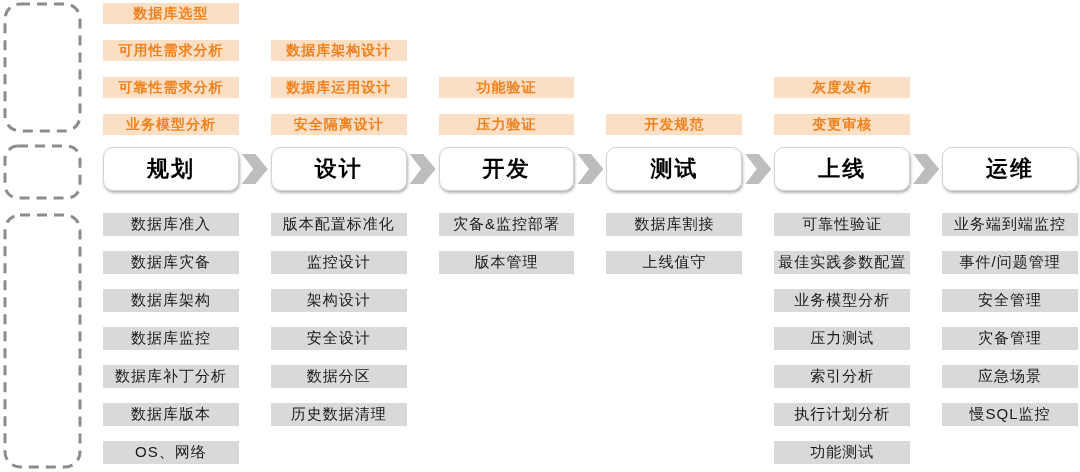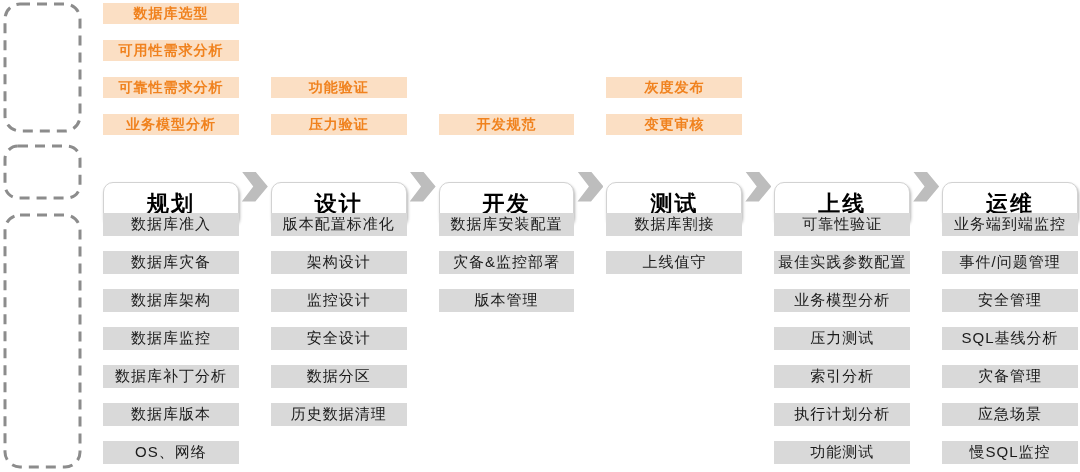--- a/index.html
+++ b/index.html
@@ -30,21 +30,21 @@
   .top-cell{display:flex;flex-direction:column;justify-content:flex-end;gap:16px;}
   .chip-orange{height:21px;background:var(--orange-bg);color:var(--orange-text);
     font-size:14px;font-weight:700;display:flex;align-items:center;justify-content:center;
     white-space:nowrap;letter-spacing:1px;}
 
   .stage-row{top:147px;height:44px;}
   .stage-cell{position:relative;}
   .stage-box{width:100%;height:44px;background:#fff;border:1px solid #d2d2d2;
     border-radius:10px;box-shadow:1px 2px 3px rgba(0,0,0,.30);
     display:flex;align-items:center;justify-content:center;
-    font-size:22px;font-weight:700;color:#000;letter-spacing:2px;margin-top:35px;}
+    font-size:22px;font-weight:700;color:#000;letter-spacing:2px;}
   .stage-arrow{position:absolute;top:50%;right:-29px;transform:translateY(-50%);
     width:26px;height:30px;background:var(--arrow);
     clip-path:polygon(0 0,52% 0,100% 50%,52% 100%,0 100%,44% 50%);}
 
   .bottom-row{top:213px;}
   .bottom-cell{display:flex;flex-direction:column;gap:15px;}
   .chip-gray{height:23px;background:var(--gray-bg);color:var(--gray-text);
     font-size:15px;font-weight:500;display:flex;align-items:center;justify-content:center;
     white-space:nowrap;letter-spacing:1px;}
 </style>
@@ -69,20 +69,25 @@
     </svg>
   </div>
 
   <div class="main">
     <div class="row-grid top-row">
         <div class="top-cell">
           <div class="chip-orange">数据库选型</div>
           <div class="chip-orange">可用性需求分析</div>
           <div class="chip-orange">可靠性需求分析</div>
           <div class="chip-orange">业务模型分析</div>
+        </div>
+        <div class="top-cell">
+          <div class="chip-orange">数据库架构设计</div>
+          <div class="chip-orange">数据库运用设计</div>
+          <div class="chip-orange">安全隔离设计</div>
         </div>
         <div class="top-cell">
           <div class="chip-orange">功能验证</div>
           <div class="chip-orange">压力验证</div>
         </div>
         <div class="top-cell">
           <div class="chip-orange">开发规范</div>
         </div>
         <div class="top-cell">
           <div class="chip-orange">灰度发布</div>
@@ -119,48 +124,46 @@
           <div class="chip-gray">数据库准入</div>
           <div class="chip-gray">数据库灾备</div>
           <div class="chip-gray">数据库架构</div>
           <div class="chip-gray">数据库监控</div>
           <div class="chip-gray">数据库补丁分析</div>
           <div class="chip-gray">数据库版本</div>
           <div class="chip-gray">OS、网络</div>
         </div>
         <div class="bottom-cell">
           <div class="chip-gray">版本配置标准化</div>
+          <div class="chip-gray">监控设计</div>
           <div class="chip-gray">架构设计</div>
-          <div class="chip-gray">监控设计</div>
           <div class="chip-gray">安全设计</div>
           <div class="chip-gray">数据分区</div>
           <div class="chip-gray">历史数据清理</div>
         </div>
         <div class="bottom-cell">
-          <div class="chip-gray">数据库安装配置</div>
           <div class="chip-gray">灾备&amp;监控部署</div>
           <div class="chip-gray">版本管理</div>
         </div>
         <div class="bottom-cell">
           <div class="chip-gray">数据库割接</div>
           <div class="chip-gray">上线值守</div>
         </div>
         <div class="bottom-cell">
           <div class="chip-gray">可靠性验证</div>
           <div class="chip-gray">最佳实践参数配置</div>
           <div class="chip-gray">业务模型分析</div>
           <div class="chip-gray">压力测试</div>
           <div class="chip-gray">索引分析</div>
           <div class="chip-gray">执行计划分析</div>
           <div class="chip-gray">功能测试</div>
         </div>
         <div class="bottom-cell">
           <div class="chip-gray">业务端到端监控</div>
           <div class="chip-gray">事件/问题管理</div>
           <div class="chip-gray">安全管理</div>
-          <div class="chip-gray">SQL基线分析</div>
           <div class="chip-gray">灾备管理</div>
           <div class="chip-gray">应急场景</div>
           <div class="chip-gray">慢SQL监控</div>
         </div>
       </div>
   </div>
 </div>
 
 </body></html>

